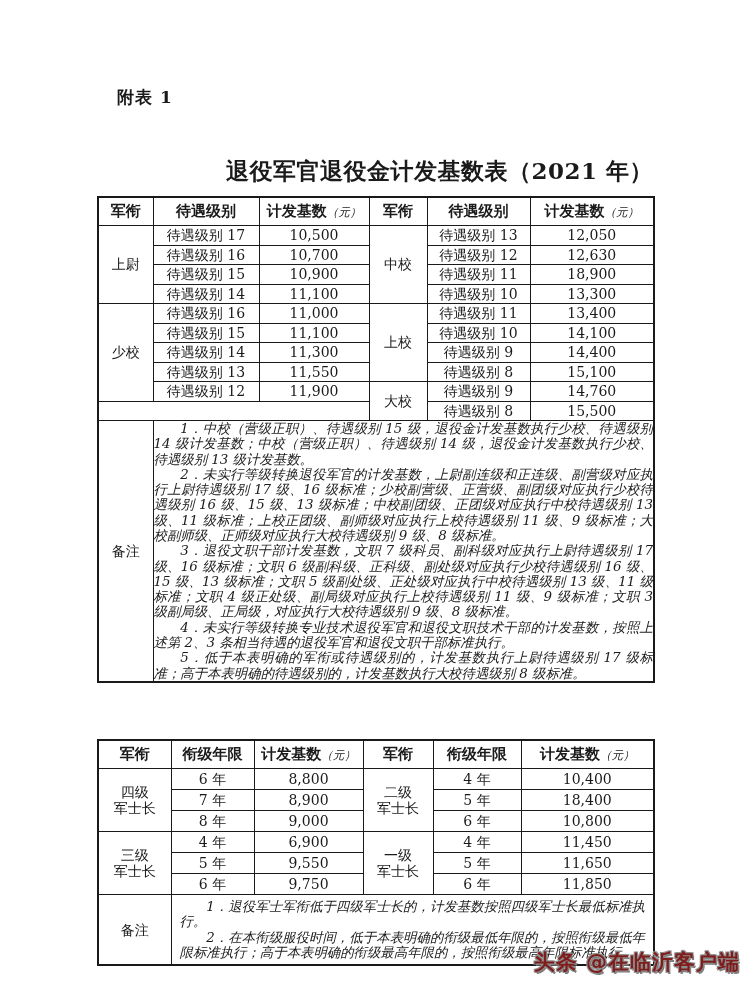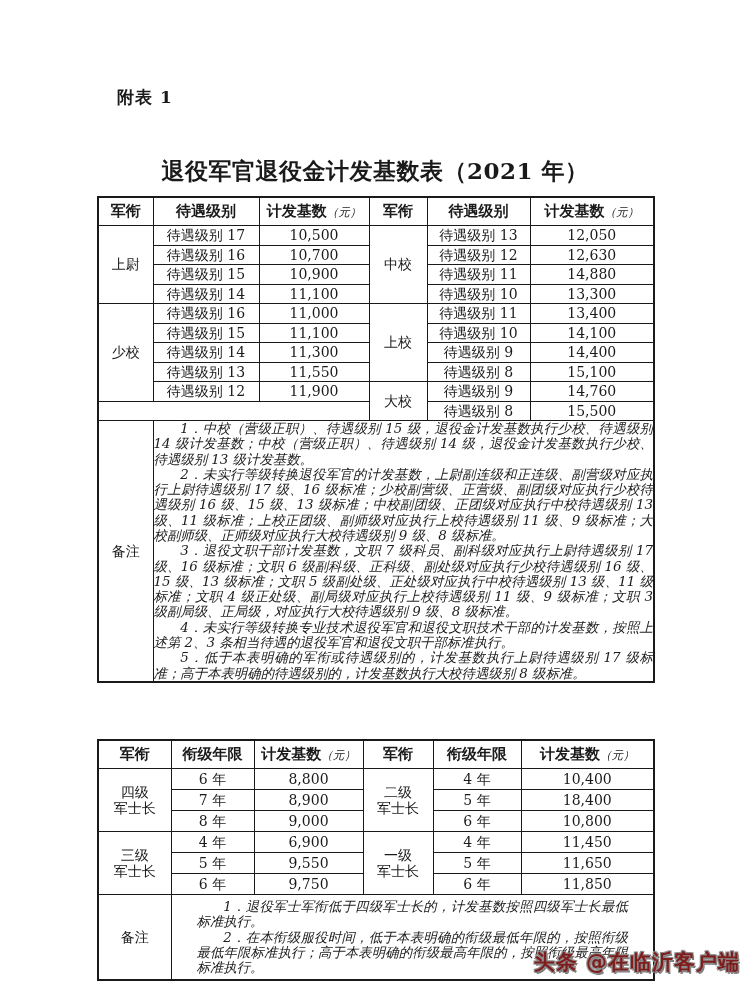--- a/index.html
+++ b/index.html
@@ -10,21 +10,21 @@
     color:#1a1a1a;
     font-family:"DejaVu Serif","Liberation Serif",serif;
     overflow:hidden;
   }
   .appendix{
     position:absolute;left:97px;top:86px;
     font-size:17px;font-weight:bold;letter-spacing:1px;margin-left:20px;
   }
   .tbl-title{
     position:absolute;left:97px;width:556px;
-    text-align:center;font-weight:bold;font-size:23px;letter-spacing:0.5px;
+    text-align:right;font-weight:bold;font-size:23px;letter-spacing:0.5px;
     white-space:nowrap;
   }
   .tbl-title.t1{top:156px;}
   .tbl-title.t2{top:701px;}
   table.grid{
     position:absolute;left:97px;width:556px;
     border-collapse:collapse;table-layout:fixed;
     border:2px solid #1a1a1a;
   }
   #officer-table{top:196px;}
@@ -44,21 +44,21 @@
   .remarks-cell{
     text-align:left;vertical-align:middle;
     padding:5px 8px 5px 9px;
     font-style:italic;
   }
   .remarks-cell p{
     margin:0;text-indent:2em;
     font-size:13.4px;line-height:1.14;
     text-align:justify;
   }
-  #sergeant-table .remarks-cell{padding:4px 25px;border-radius:7px;}
+  #sergeant-table .remarks-cell{padding:4px 8px;border-radius:7px;}
   .watermark{
     position:absolute;top:948px;right:9px;
     font-family:"DejaVu Sans","Liberation Sans",sans-serif;
     font-size:21px;font-weight:bold;letter-spacing:1px;
     color:#7f1d1d;
     text-shadow:-1px -1px 0 #8f8f8f,1px -1px 0 #8f8f8f,-1px 1px 0 #8f8f8f,1.5px 1.5px 0 #7d7d7d;
   }
 </style>
 </head>
 <body>
@@ -100,21 +100,21 @@
       <tr class="dr">
         <td>待遇级别 16</td>
         <td>10,700</td>
         <td>待遇级别 12</td>
         <td>12,630</td>
       </tr>
       <tr class="dr">
         <td>待遇级别 15</td>
         <td>10,900</td>
         <td>待遇级别 11</td>
-        <td>14,880</td>
+        <td>18,900</td>
       </tr>
       <tr class="dr">
         <td>待遇级别 14</td>
         <td>11,100</td>
         <td>待遇级别 10</td>
         <td>13,300</td>
       </tr>
       <tr class="dr">
         <td class="rank-cell" rowspan="5">少校</td>
         <td>待遇级别 16</td>

